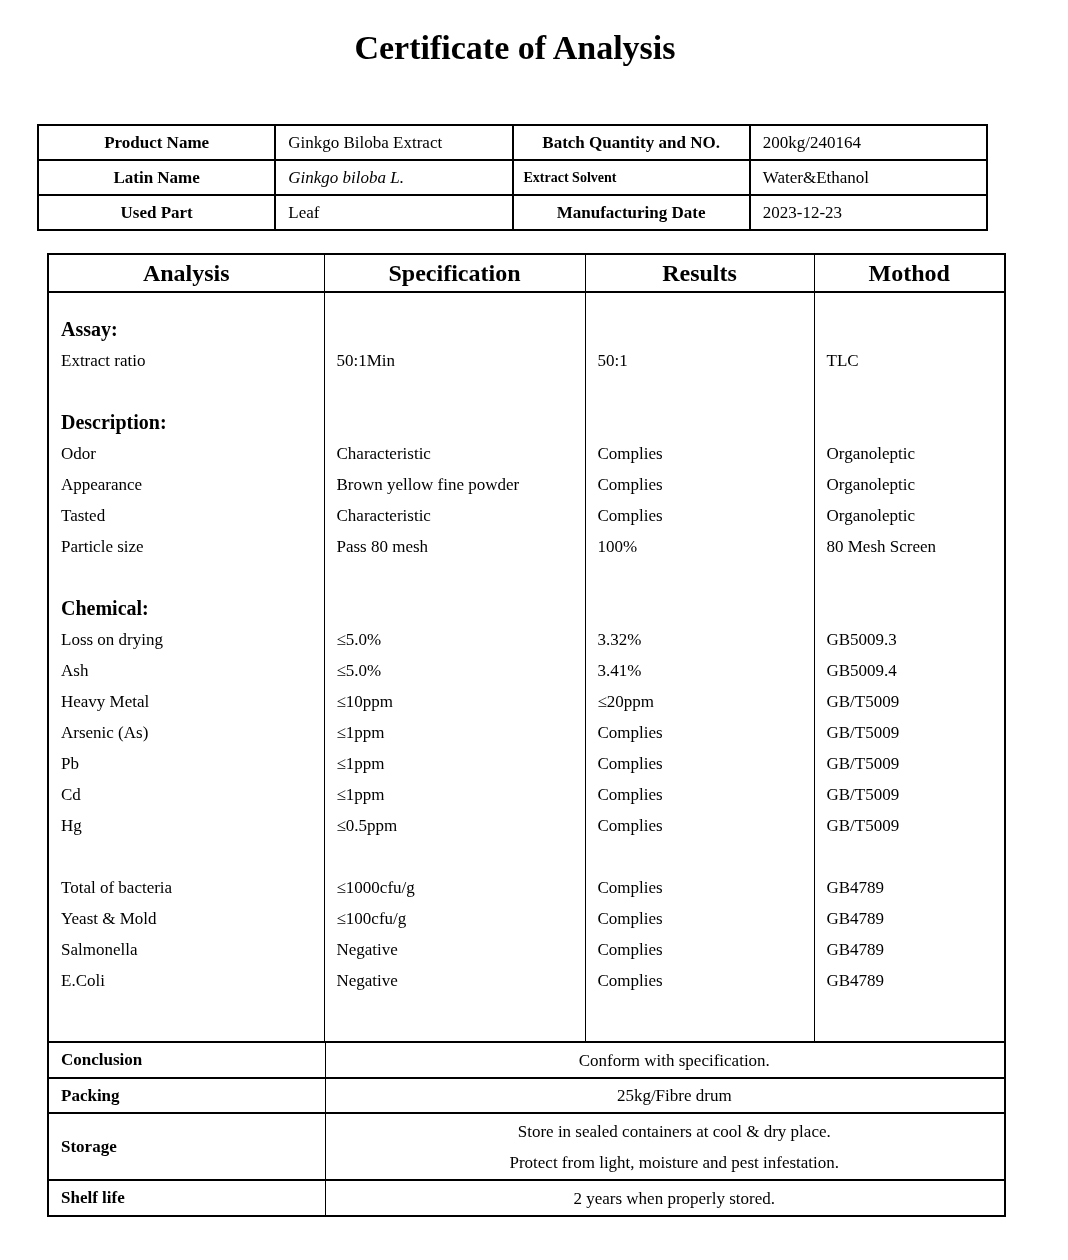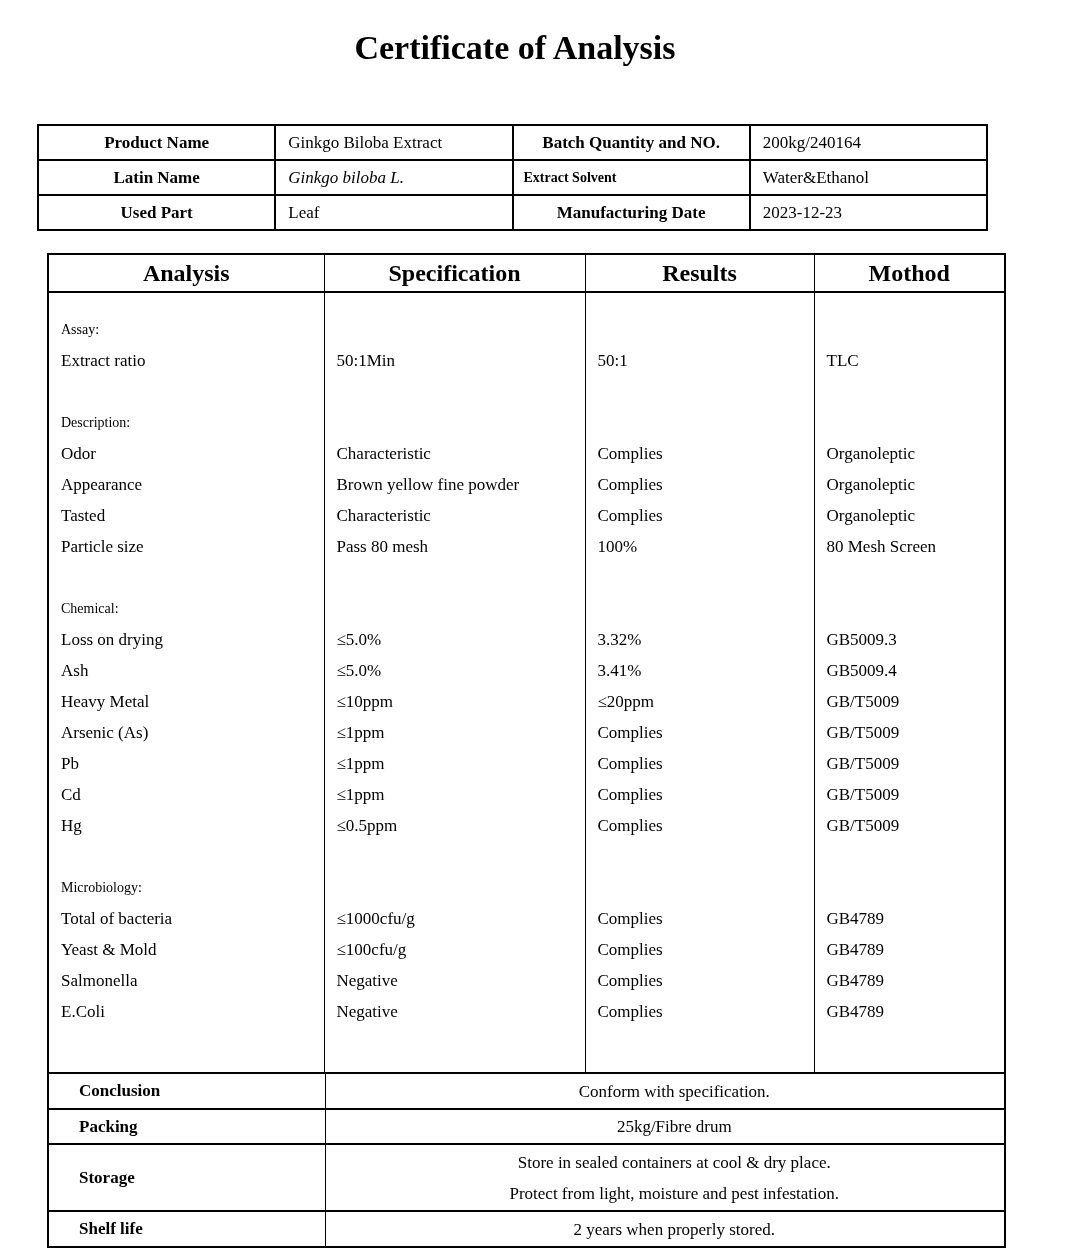--- a/index.html
+++ b/index.html
@@ -39,27 +39,27 @@
   table.main col.c4 { width: 190px; }
   table.main th {
     height: 34px; font-size: 24px; font-weight: bold; text-align: center;
     border-bottom: 2px solid #000;
   }
   table.main th + th, table.main td + td { border-left: 1px solid #000; }
   table.main td { padding: 0 0 0 12px; font-size: 17px; overflow: hidden; white-space: nowrap; vertical-align: middle; }
   tr.gap-sm td { height: 21px; }
   tr.gap td   { height: 31px; }
   tr.data td  { height: 31px; }
-  tr.section td { height: 31px; font-size: 14px; font-weight: normal; }
+  tr.section td { height: 31px; font-size: 20px; font-weight: bold; }
   tr.fill td  { height: 45px; }
 
   table.bottom { width: 100%; border-collapse: collapse; table-layout: fixed; }
   table.bottom col.b1 { width: 276px; }
   table.bottom tr td { border-top: 2px solid #000; font-size: 17px; vertical-align: middle; }
-  table.bottom td.blabel { font-weight: bold; padding-left: 30px; border-right: 1px solid #000; }
+  table.bottom td.blabel { font-weight: bold; padding-left: 12px; border-right: 1px solid #000; }
   table.bottom td.bvalue { padding-left: 20px; text-align: center; }
   table.bottom tr.r1 td { height: 32px; }
   table.bottom tr.r2 td { height: 31px; }
   table.bottom tr.r3 td { height: 63px; }
   table.bottom tr.r4 td { height: 32px; }
   table.bottom .line { line-height: 31px; height: 31px; white-space: nowrap; }
 </style>
 </head>
 <body>
 
@@ -214,26 +214,20 @@
             <td>≤0.5ppm</td>
             <td>Complies</td>
             <td>GB/T5009</td>
           </tr>
           <tr class="gap">
             <td></td>
             <td></td>
             <td></td>
             <td></td>
           </tr>
-          <tr class="section">
-            <td>Microbiology:</td>
-            <td></td>
-            <td></td>
-            <td></td>
-          </tr>
           <tr class="data">
             <td>Total of bacteria</td>
             <td>≤1000cfu/g</td>
             <td>Complies</td>
             <td>GB4789</td>
           </tr>
           <tr class="data">
             <td>Yeast &amp; Mold</td>
             <td>≤100cfu/g</td>
             <td>Complies</td>

